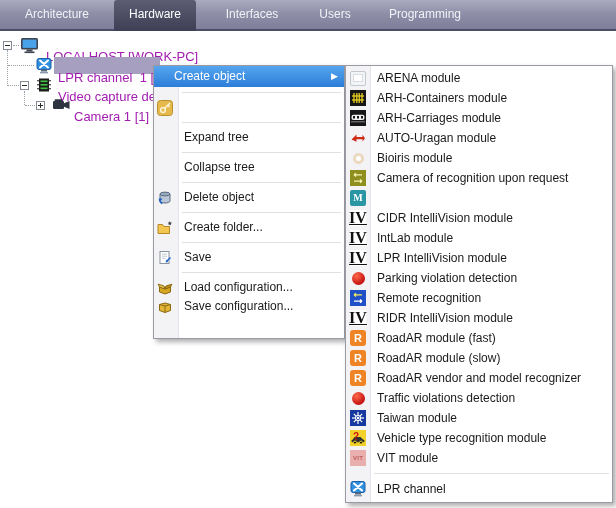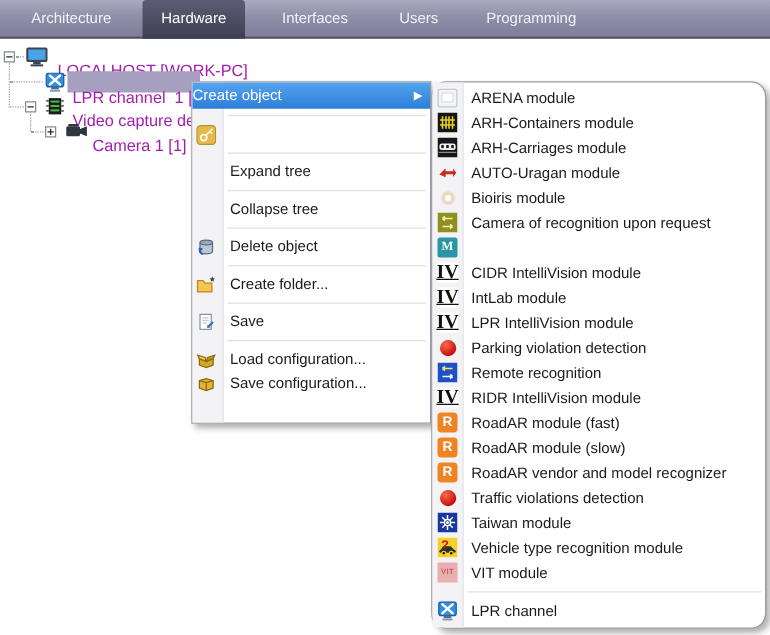--- a/index.html
+++ b/index.html
@@ -24,21 +24,21 @@
   .dot-v{position:absolute;width:1px;border-left:1px dotted #9aa0a8;}
   .dot-h{position:absolute;height:1px;border-top:1px dotted #9aa0a8;}
   .tree-ico{position:absolute;}
 
   
   .menu{position:absolute;background:#fff;border:1px solid #9a9aa2;box-sizing:border-box;
     box-shadow:3px 3px 5px rgba(0,0,0,.32);font-size:12px;color:#1a1a1a;}
   .gutter{position:absolute;left:0;top:0;bottom:0;width:24px;background:#f3f3f6;border-right:1px solid #e3e3e9;z-index:0;}
   .mi{position:relative;z-index:1;height:19px;line-height:19px;padding-left:30px;cursor:default;white-space:nowrap;}
   .msep{position:relative;z-index:1;height:1px;background:#dfdfe4;margin:5px 3px 5px 28px;}
-  .mi-hl{position:relative;z-index:1;height:21px;line-height:21px;color:#fff;
+  .mi-hl{position:relative;z-index:1;height:21px;line-height:21px;padding-left:20px;color:#fff;
     background:linear-gradient(180deg,#55a5ef 0%,#2c7dd8 100%);}
   .sub-arrow{position:absolute;right:6px;top:0;font-size:9px;line-height:21px;color:#fff;}
   .smi{position:relative;z-index:1;height:20px;line-height:20px;padding-left:31px;cursor:default;white-space:nowrap;}
   .pad-top{height:2px;}
 
   
   .ic{position:absolute;left:4px;top:50%;transform:translateY(-50%);width:16px;height:16px;
       display:flex;align-items:center;justify-content:center;box-sizing:border-box;}
   .mic{left:3px;}
 
@@ -210,21 +210,21 @@
       <span class="ic mic">
         <svg width="16" height="16" viewBox="0 0 16 16">
           <path d="M2.5 5.5 L8 4 L13.5 5.5 L13.5 11.5 L8 13.5 L2.5 11.5 Z" fill="#e2b335" stroke="#8a6a10"></path>
           <path d="M2.5 5.5 L8 7 L13.5 5.5 M8 7 L8 13.5" stroke="#8a6a10" fill="none"></path>
         </svg>
       </span>
       <span>Save configuration...</span>
     </div>
   </div>
 
-  <div class="menu" style="left:345px;top:65px;width:268px;height:438px;z-index:6;border-radius:12px;">
+  <div class="menu" style="left:345px;top:65px;width:268px;height:438px;z-index:6;">
     <div class="gutter"></div>
     <div class="pad-top"></div>
 
     <div class="smi">
       <span class="ic">
           <span class="arena-ic"></span>
         </span>
       <span>ARENA module</span>
     </div>
 

